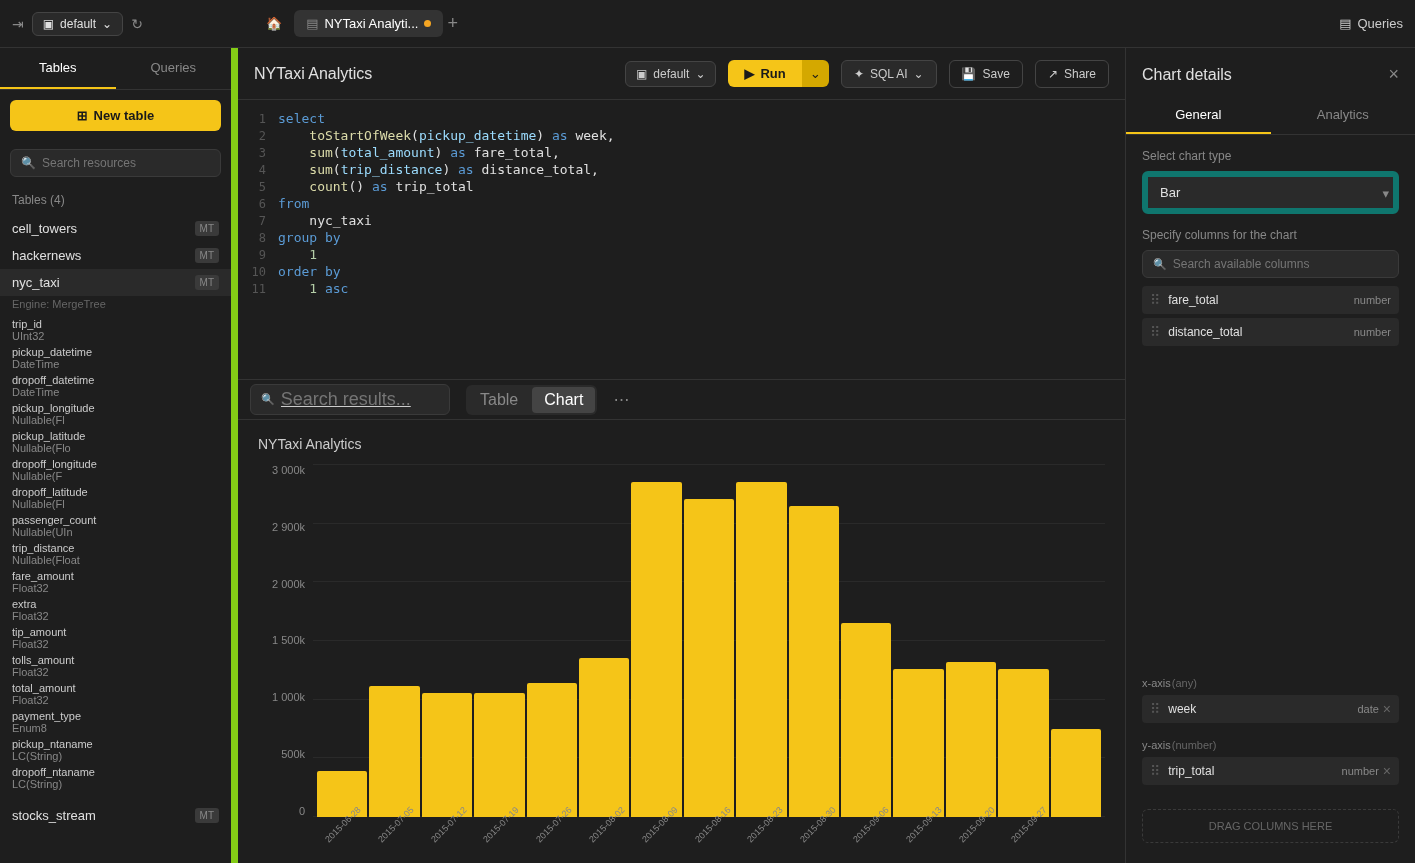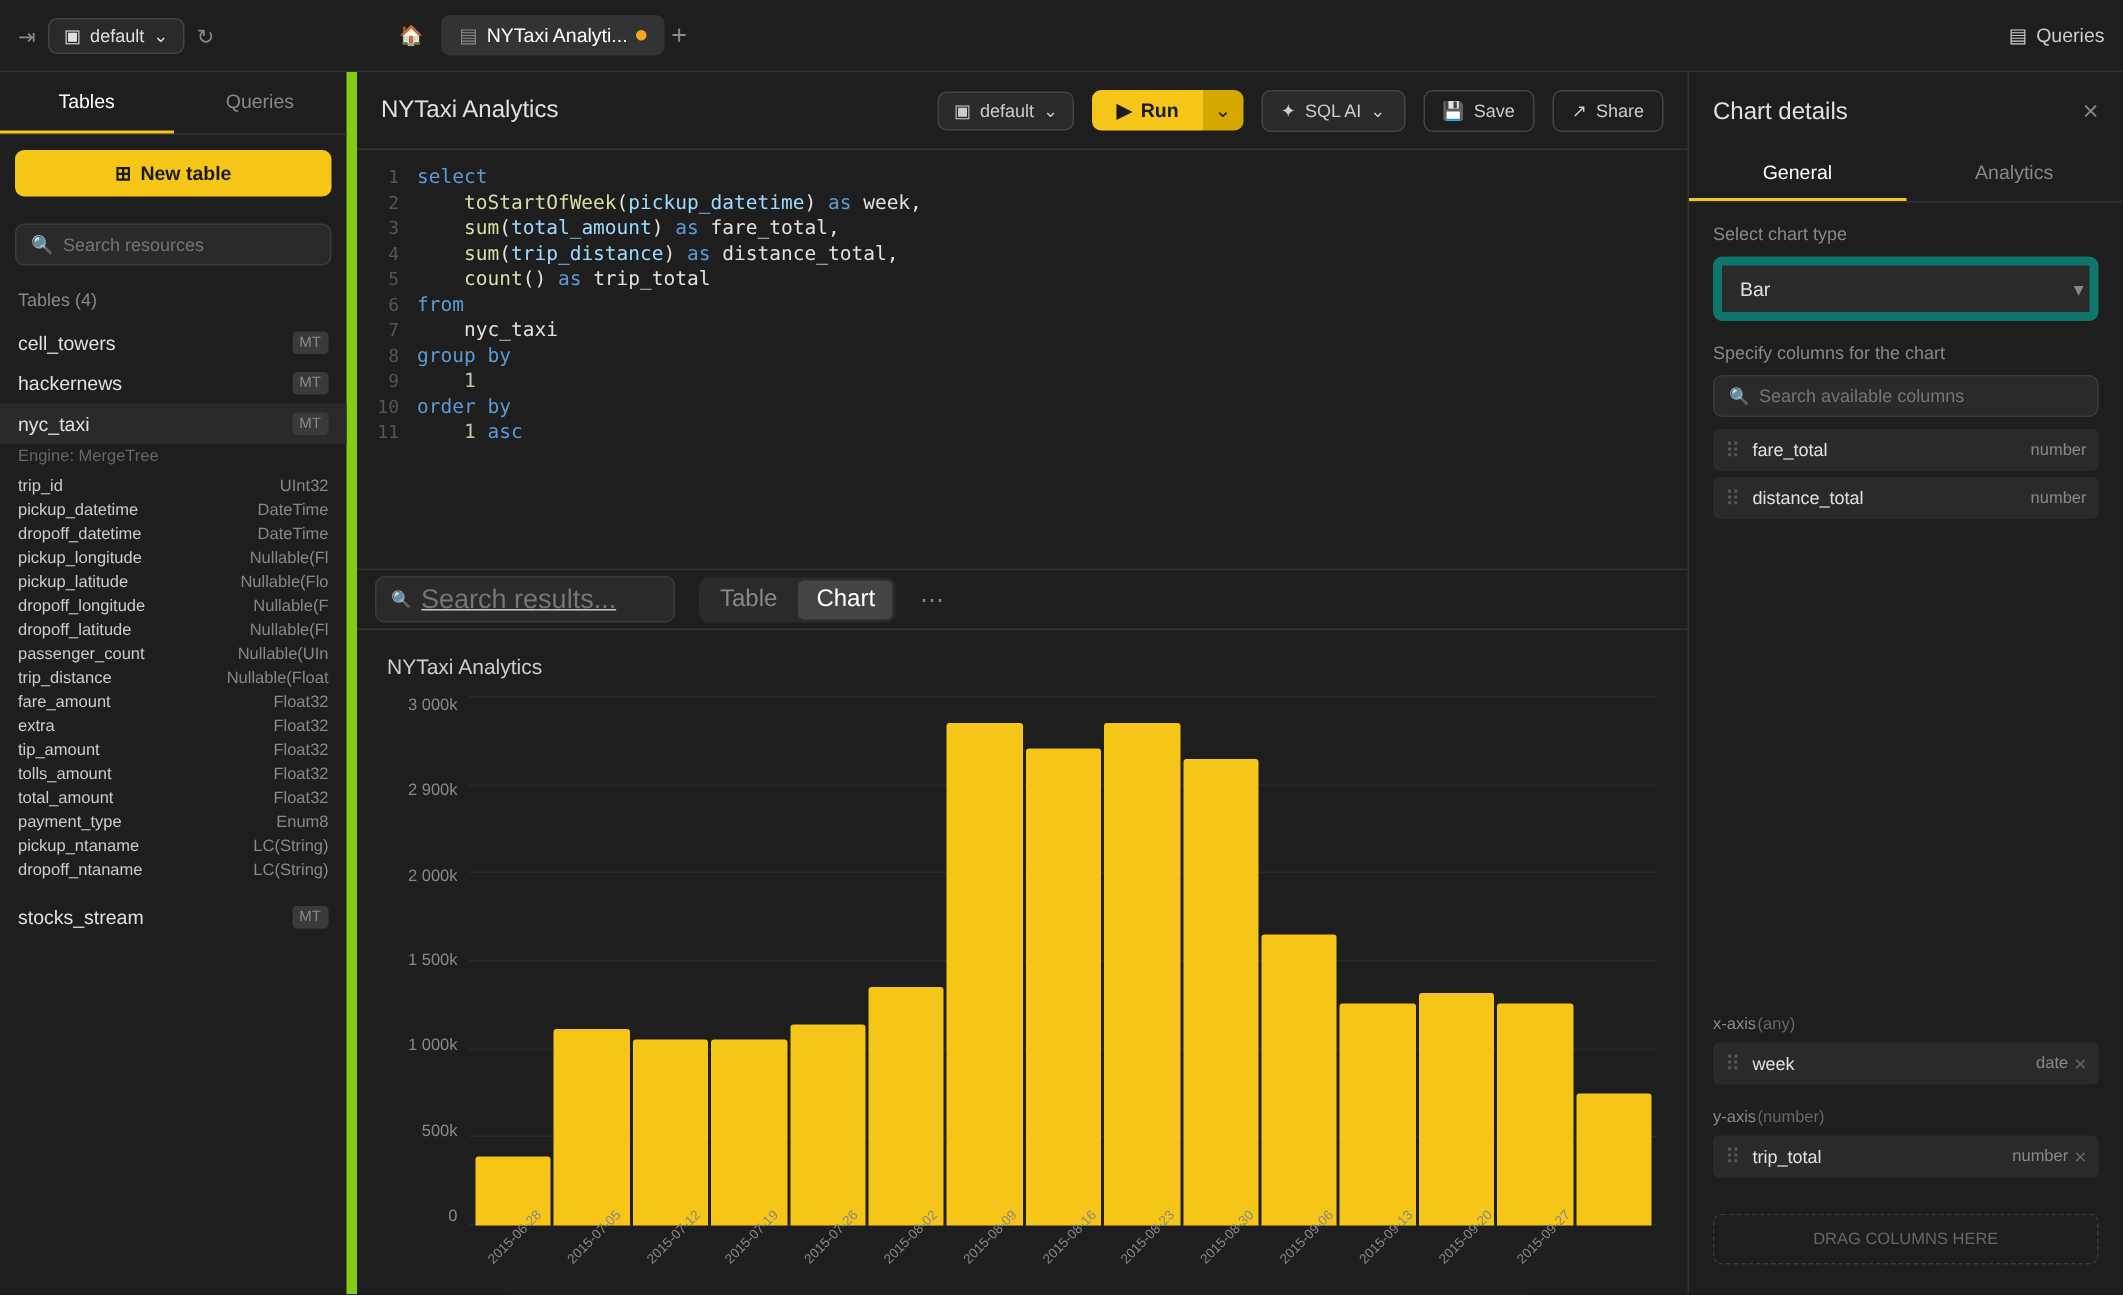--- a/index.html
+++ b/index.html
@@ -30,21 +30,21 @@
     .search-box { margin: 8px 10px; background: #2a2a2a; border: 1px solid #3a3a3a; border-radius: 6px; padding: 6px 10px; display: flex; align-items: center; gap: 6px; }
     .search-box input { background: none; border: none; color: #ccc; font-size: 12px; outline: none; flex: 1; }
     .search-icon { color: #666; font-size: 12px; }
     .tables-header { padding: 8px 12px; color: #888; font-size: 12px; }
     .table-item { padding: 6px 12px; cursor: pointer; display: flex; align-items: center; justify-content: space-between; }
     .table-item.active { background: #2a2a2a; }
     .table-name { color: #e0e0e0; font-size: 13px; }
     .table-badge { background: #3a3a3a; color: #888; font-size: 10px; padding: 2px 5px; border-radius: 3px; }
     .engine-label { padding: 2px 12px 6px; color: #666; font-size: 11px; }
     .column-list { padding: 0 12px; }
-    .column-row { display: flex; justify-content: space-between; padding: 2px 0; font-size: 11px; }
+    .column-row { display: flex; justify-content: space-between; padding: 2px 0; font-size: 11px; flex-direction: column; }
     .col-name { color: #ccc; }
     .col-type { color: #888; }
 
     
     .content { flex: 1; display: flex; flex-direction: column; overflow: hidden; }
 
     
     .content-header { height: 52px; background: #1e1e1e; border-bottom: 1px solid #333; display: flex; align-items: center; padding: 0 16px; gap: 12px; flex-shrink: 0; }
     .query-title { font-size: 16px; color: #e0e0e0; flex: 1; }
     .db-badge { background: #2a2a2a; border: 1px solid #444; border-radius: 6px; padding: 5px 10px; font-size: 12px; color: #ccc; display: flex; align-items: center; gap: 6px; cursor: pointer; }

